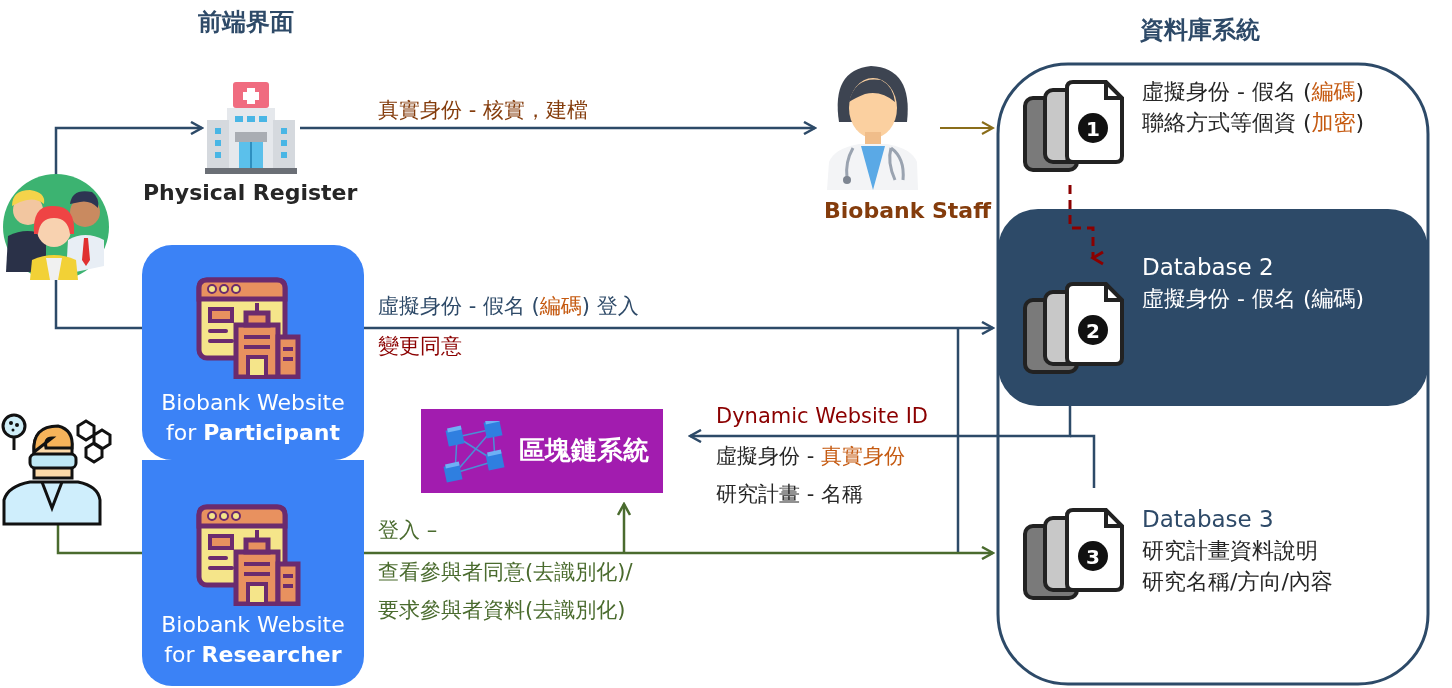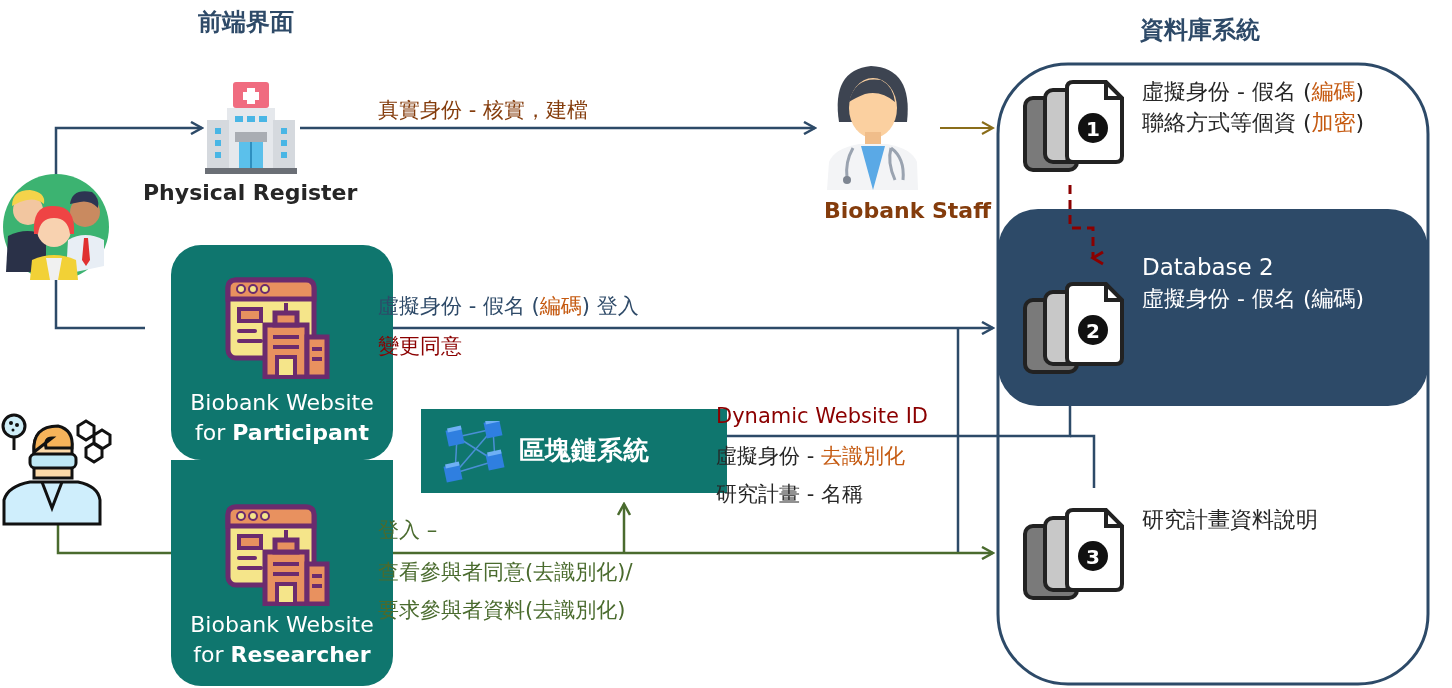--- a/index.html
+++ b/index.html
@@ -1,20 +1,20 @@
 <!DOCTYPE html>
 <html><head>
 <meta charset="utf-8">
 <style>
   html,body{margin:0;padding:0;background:#ffffff;}
   body{width:1452px;height:688px;position:relative;overflow:hidden;font-family:"DejaVu Sans","Liberation Sans",sans-serif;}
   .abs{position:absolute;}
   .heading{font-weight:bold;font-size:24px;color:#2e4a68;}
   .navy{color:#2e4a68;}
-  .panel{position:absolute;background:#0f766e;border-radius:30px;margin-left:29px;}
+  .panel{position:absolute;background:#3b82f6;border-radius:30px;}
   .panel-label{position:absolute;left:0;width:100%;text-align:center;color:#ffffff;font-size:22px;line-height:30px;font-family:"DejaVu Sans","Liberation Sans",sans-serif;}
   .panel-label b{font-weight:bold;}
   .lbl{font-size:21px;white-space:nowrap;line-height:28px;}
   .db-text{position:absolute;font-size:22px;line-height:31px;white-space:nowrap;}
   .db-title{font-size:23px;}
   .orange{color:#c55a11;}
   .maroon{color:#8b0000;}
   .brown{color:#843c0c;}
   .green{color:#4a6b2e;}
   .dark{color:#262626;}
@@ -196,21 +196,21 @@
     <rect x="30" y="46" width="46" height="14" rx="5" fill="#bfe8f5" stroke="#111" stroke-width="3"></rect>
     <path d="M4,116 L4,92 Q8,78 30,74 L78,74 Q98,78 100,92 L100,116 Z" fill="#cfeefc" stroke="#111" stroke-width="3"></path>
     <path d="M42,74 L52,100 L62,74" fill="none" stroke="#111" stroke-width="3"></path>
     <path d="M78,18 l8,-5 8,5 0,9 -8,5 -8,-5 Z M94,27 l8,-5 8,5 0,9 -8,5 -8,-5 Z M86,40 l8,-5 8,5 0,9 -8,5 -8,-5 Z" fill="none" stroke="#111" stroke-width="3"></path>
   </svg>
 </div>
 
 <div class="abs lbl navy" style="left:378px;top:292px;"><span>虛擬身份 - 假名 (</span><span class="orange">編碼</span><span>) 登入</span></div>
 <div class="abs lbl maroon" style="left:378px;top:332px;">變更同意</div>
 
-<div class="abs" style="left:421px;top:409px;width:306px;height:84px;background:#0f766e;">
+<div class="abs" style="left:421px;top:409px;width:242px;height:84px;background:#a21caf;">
   <div class="abs" style="left:22px;top:12px;width:70px;height:62px;">
     <svg width="70" height="62" viewBox="0 0 70 62" style="position:static">
       <line x1="14" y1="16" x2="50" y2="8" stroke="#4a8fd6" stroke-width="1.5"></line>
       <line x1="14" y1="16" x2="52" y2="40" stroke="#4a8fd6" stroke-width="1.5"></line>
       <line x1="50" y1="8" x2="12" y2="52" stroke="#4a8fd6" stroke-width="1.5"></line>
       <line x1="52" y1="40" x2="12" y2="52" stroke="#4a8fd6" stroke-width="1.5"></line>
       <line x1="14" y1="16" x2="12" y2="52" stroke="#4a8fd6" stroke-width="1.5"></line>
       <line x1="50" y1="8" x2="52" y2="40" stroke="#4a8fd6" stroke-width="1.5"></line>
       <g fill="#2f7fe0">
           <rect x="4" y="8" width="16" height="16" transform="rotate(-12 12 16)"></rect>
@@ -223,21 +223,21 @@
           <rect x="44" y="-2" width="14" height="4" transform="rotate(-12 50 8)"></rect>
           <rect x="46" y="30" width="14" height="4" transform="rotate(-12 52 40)"></rect>
           <rect x="4" y="42" width="14" height="4" transform="rotate(-12 10 52)"></rect>
         </g>
     </svg>
   </div>
   <div class="abs" style="left:98px;top:24px;font-size:26px;font-weight:bold;color:#ffffff;">區塊鏈系統</div>
 </div>
 
 <div class="abs lbl maroon" style="left:716px;top:402px;">Dynamic Website ID</div>
-<div class="abs lbl dark" style="left:716px;top:442px;"><span>虛擬身份 - </span><span class="orange">去識別化</span></div>
+<div class="abs lbl dark" style="left:716px;top:442px;"><span>虛擬身份 - </span><span class="orange">真實身份</span></div>
 <div class="abs lbl dark" style="left:716px;top:480px;">研究計畫 - 名稱</div>
 
 <div class="abs lbl green" style="left:378px;top:516px;">登入 –</div>
 <div class="abs lbl green" style="left:378px;top:558px;">查看參與者同意(去識別化)/</div>
 <div class="abs lbl green" style="left:378px;top:596px;">要求參與者資料(去識別化)</div>
 
 <div class="abs" style="left:998px;top:209px;width:430px;height:197px;background:#2d4a68;border-radius:40px;"></div>
 
 <svg width="1452" height="688" style="pointer-events:none">
   <path d="M1070,185 L1070,228 L1093,228 L1093,258" fill="none" stroke="#8b0000" stroke-width="3" stroke-dasharray="9,6" marker-end="url(#arrMaroon)"></path>
@@ -278,14 +278,16 @@
   <div class="dark"><span>虛擬身份 - 假名 (</span><span class="orange">編碼</span><span>)</span></div>
   <div class="dark"><span>聯絡方式等個資 (</span><span class="orange">加密</span><span>)</span></div>
 </div>
 
 <div class="db-text" style="left:1142px;top:252px;color:#ffffff;">
   <div class="db-title">Database 2</div>
   <div>虛擬身份 - 假名 (編碼)</div>
 </div>
 
 <div class="db-text" style="left:1142px;top:504px;">
+  <div class="db-title navy">Database 3</div>
   <div class="dark">研究計畫資料說明</div>
+  <div class="dark">研究名稱/方向/內容</div>
 </div>
 
 </body></html>

